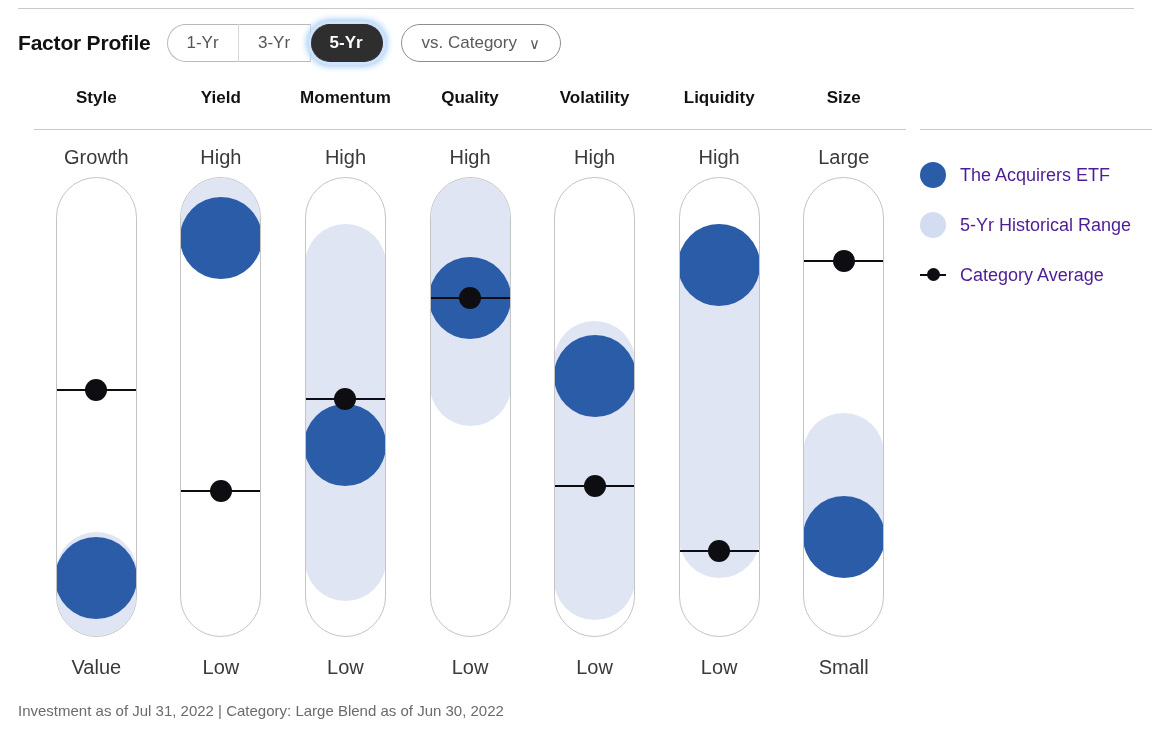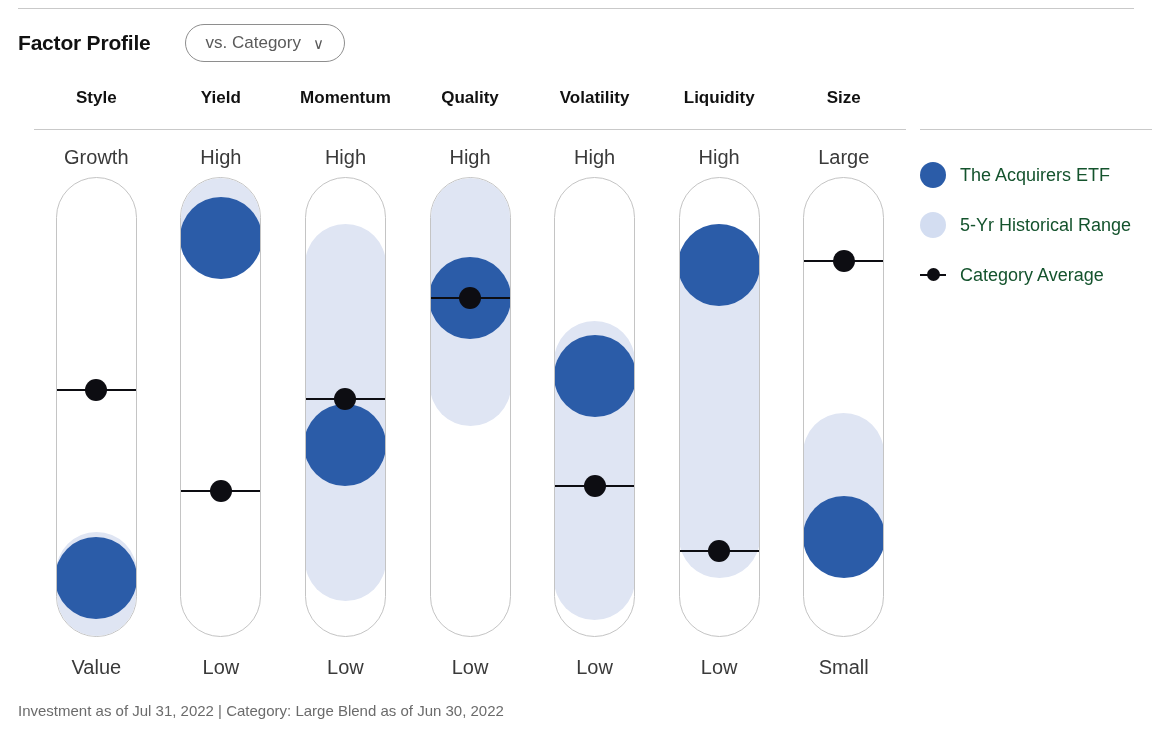--- a/index.html
+++ b/index.html
@@ -272,21 +272,21 @@
     position: absolute;
     left: 7px;
     top: 6px;
     width: 13px;
     height: 13px;
     border-radius: 50%;
     background: #0d0d12;
   }
   .legend-label {
     font-size: 18px;
-    color: #14532d;
+    color: #4c1d95;
     white-space: nowrap;
   }
 
   
   .footer {
     position: absolute;
     left: 18px;
     top: 702px;
     font-size: 15px;
     color: #6b6b6b;
@@ -294,20 +294,25 @@
   }
 </style>
 </head>
 <body>
 
 <div class="top-rule-main"></div>
 
 <div class="header">
   <div class="panel-title">Factor Profile</div>
 
+  <div class="segmented">
+    <div class="seg-btn">1-Yr</div>
+    <div class="seg-btn">3-Yr</div>
+    <div class="seg-btn active">5-Yr</div>
+  </div>
 
   <div class="dropdown">
     <span>vs. Category</span>
     <span class="chev">∨</span>
   </div>
 </div>
 
 <div class="chart-wrap">
   <div class="col-headers">
     <div class="col-cell"><span class="col-header-label">Style</span></div>

